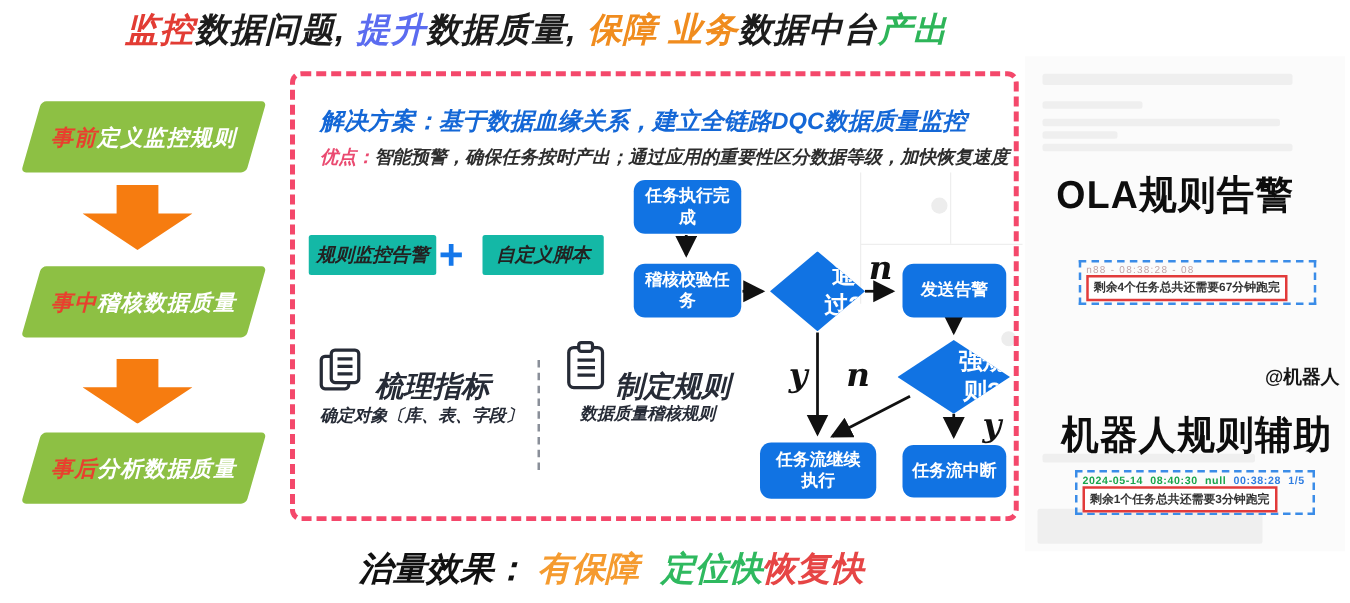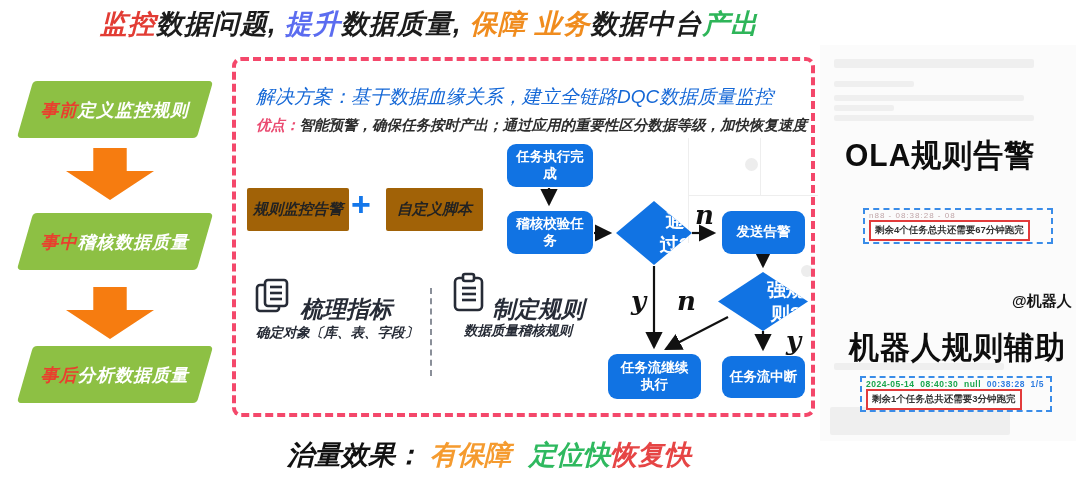--- a/index.html
+++ b/index.html
@@ -18,25 +18,25 @@
   .pgram { position:absolute; left:25px; width:180px; height:57px; background:#8dc044;
            transform:skewX(-16deg); border-radius:4px; display:flex; align-items:center; justify-content:center; }
   .pgram .inner { transform:skewX(16deg); font-size:17.5px; font-weight:bold; font-style:italic; color:#fff; white-space:nowrap; letter-spacing:1px; }
   .pgram .pre { color:#e8402e; }
   .dn-arrow { position:absolute; left:66px; width:88px; height:52px; background:#f67c10;
               clip-path:polygon(31% 0, 69% 0, 69% 44%, 100% 44%, 50% 100%, 0 44%, 31% 44%); }
 
   
   .panel { position:absolute; left:232px; top:57px; width:583px; height:360px;
            border:4px dashed #f4486b; border-radius:9px; background:transparent; }
-  .sol-title { position:absolute; left:256px; top:84px; font-size:19px; font-weight:normal; font-style:italic; color:#1467d6; white-space:nowrap; }
+  .sol-title { position:absolute; left:256px; top:84px; font-size:19px; font-weight:bold; font-style:italic; color:#1467d6; white-space:nowrap; }
   .sol-adv   { position:absolute; left:256px; top:116px; font-size:14.5px; font-weight:bold; font-style:italic; color:#2d2d2d; white-space:nowrap; }
   .sol-adv .adv-label { color:#ea4a70; }
 
-  .obox { position:absolute; top:188px; height:43px; background:#a16207; color:#222;
+  .obox { position:absolute; top:188px; height:32px; background:#14b8a6; color:#222;
           font-size:15px; font-weight:bold; font-style:italic; display:flex; align-items:center; justify-content:center; border-radius:2px; }
   .plus { position:absolute; left:351px; top:185px; font-size:34px; font-weight:bold; color:#1477ea; }
 
   .sec-title { position:absolute; font-size:23px; font-weight:bold; font-style:italic; color:#262b36; white-space:nowrap; }
   .sec-desc  { position:absolute; font-size:13.5px; font-weight:bold; font-style:italic; color:#262b36; white-space:nowrap; }
   .sec-desc2 { position:absolute; font-size:13.5px; font-weight:bold; font-style:italic; color:#262b36; text-align:center; line-height:1.3; }
   .vdivider  { position:absolute; left:430px; top:288px; height:88px; border-left:2px dashed #8a8f99; }
 
   
   .fnode { position:absolute; background:#1173e3; color:#fff; border-radius:9px;

